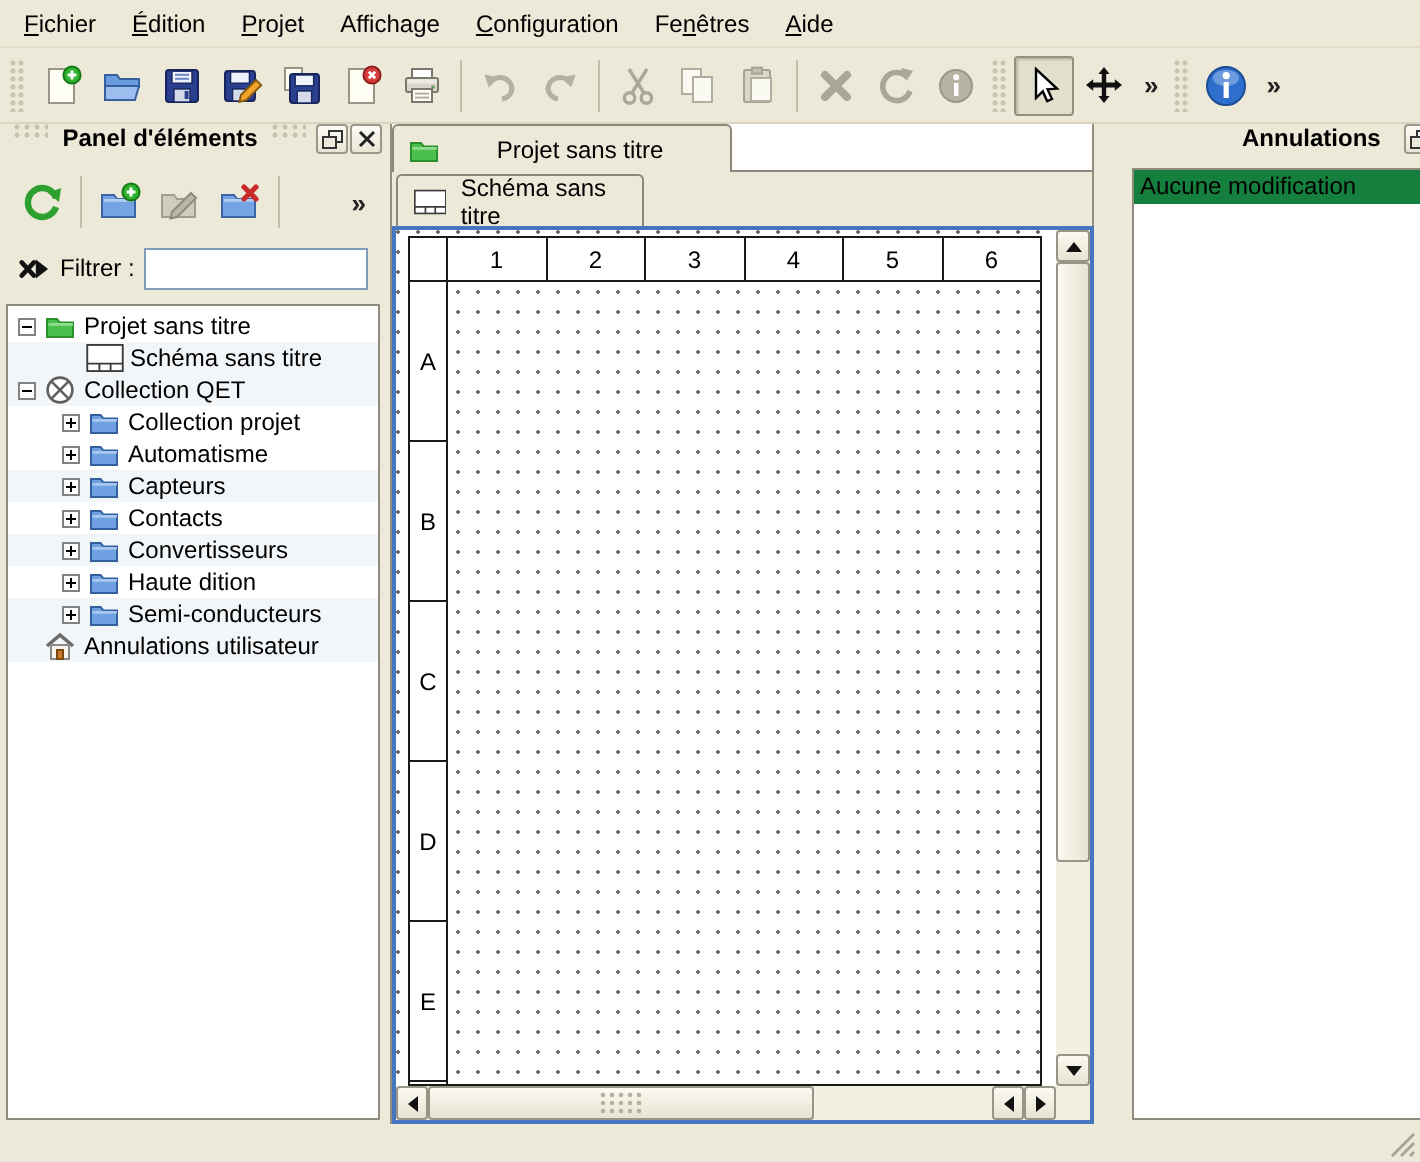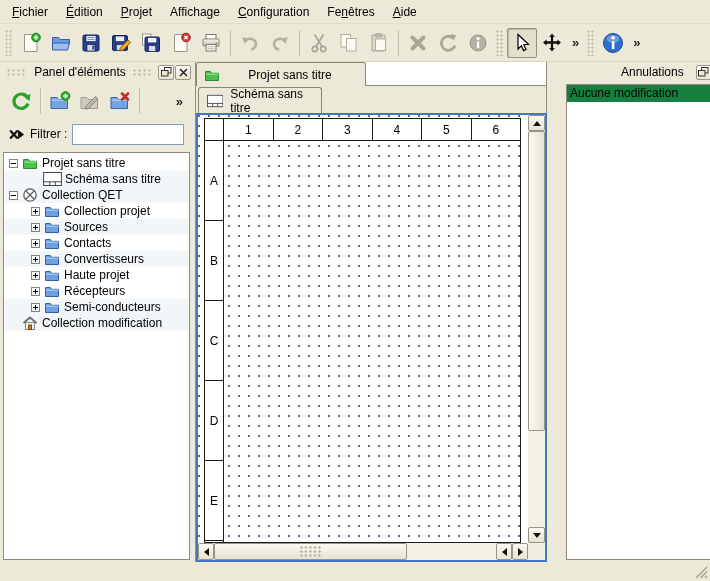--- a/index.html
+++ b/index.html
@@ -25,21 +25,21 @@
   .tbtn.pressed{border:1px solid #94917f;background:#e2dfcc;box-shadow:inset 1px 1px 1px rgba(120,115,95,.35);}
   .tsep{width:1px;height:26px;background:#c3bfac;margin:0 4px;flex:0 0 auto;}
   .chev{font-weight:bold;font-size:13px;color:#222;padding:0 5px;flex:0 0 auto;}
 
   
   #left-panel{position:absolute;left:2px;top:62px;width:190px;height:500px;}
   #center{position:absolute;left:195px;top:62px;width:352px;height:500px;border-left:1px solid #928f7e;border-right:1px solid #928f7e;}
   #right-panel{position:absolute;left:565px;top:62px;width:160px;height:500px;padding-left:44px;}
 
   
-  .dock-title{height:20px;display:flex;align-items:center;}
+  .dock-title{height:20px;display:flex;align-items:flex-start;font-weight:bold;}
   .dgrip{flex:1;height:7px;margin:0 5px;
     background-image:radial-gradient(circle at 1.5px 1.5px,#c6c2af 1.1px,transparent 1.4px);
     background-size:5px 4px;}
   .dock-title .t{flex:0 0 auto;padding:0 2px;}
   .dockbtn{flex:0 0 auto;width:16px;height:15px;margin-right:1px;display:flex;align-items:center;justify-content:center;
     background:linear-gradient(180deg,#fdfcf7,#e9e5d4);border:1px solid #9c9889;border-radius:2px;}
 
   
   .ptoolbar{height:38px;display:flex;align-items:center;padding:0 4px;}
   .ptoolbar .tbtn{width:30px;height:30px;}
@@ -428,33 +428,47 @@
               <use href="#i-exp-plus"></use>
             </svg>
           </span>
         <span class="ticon">
             <svg width="16" height="16">
               <use href="#i-folder-blue"></use>
             </svg>
           </span>
         <span class="tlabel">Collection projet</span>
       </div>
+      <div class="trow">
+        <span class="ind1"></span>
+        <span class="exp">
+            <svg width="9" height="9">
+              <use href="#i-exp-plus"></use>
+            </svg>
+          </span>
+        <span class="ticon">
+            <svg width="16" height="16">
+              <use href="#i-folder-blue"></use>
+            </svg>
+          </span>
+        <span class="tlabel">Automatisme</span>
+      </div>
       <div class="trow alt">
         <span class="ind1"></span>
         <span class="exp">
             <svg width="9" height="9">
               <use href="#i-exp-plus"></use>
             </svg>
           </span>
         <span class="ticon">
             <svg width="16" height="16">
               <use href="#i-folder-blue"></use>
             </svg>
           </span>
-        <span class="tlabel">Sources</span>
+        <span class="tlabel">Capteurs</span>
       </div>
       <div class="trow">
         <span class="ind1"></span>
         <span class="exp">
             <svg width="9" height="9">
               <use href="#i-exp-plus"></use>
             </svg>
           </span>
         <span class="ticon">
             <svg width="16" height="16">
@@ -482,35 +496,21 @@
         <span class="exp">
             <svg width="9" height="9">
               <use href="#i-exp-plus"></use>
             </svg>
           </span>
         <span class="ticon">
             <svg width="16" height="16">
               <use href="#i-folder-blue"></use>
             </svg>
           </span>
-        <span class="tlabel">Haute projet</span>
-      </div>
-      <div class="trow">
-        <span class="ind1"></span>
-        <span class="exp">
-            <svg width="9" height="9">
-              <use href="#i-exp-plus"></use>
-            </svg>
-          </span>
-        <span class="ticon">
-            <svg width="16" height="16">
-              <use href="#i-folder-blue"></use>
-            </svg>
-          </span>
-        <span class="tlabel">Récepteurs</span>
+        <span class="tlabel">Haute dition</span>
       </div>
       <div class="trow alt">
         <span class="ind1"></span>
         <span class="exp">
             <svg width="9" height="9">
               <use href="#i-exp-plus"></use>
             </svg>
           </span>
         <span class="ticon">
             <svg width="16" height="16">
@@ -520,21 +520,21 @@
         <span class="tlabel">Semi-conducteurs</span>
       </div>
       <div class="trow alt">
         <span class="ind0"></span>
           <span class="exp"></span>
         <span class="ticon">
             <svg width="16" height="16">
               <use href="#i-home"></use>
             </svg>
           </span>
-        <span class="tlabel">Collection modification</span>
+        <span class="tlabel">Annulations utilisateur</span>
       </div>
     </div>
   </div>
 
   <div id="center">
     <div id="proj-tabbar">
       <div class="tab" id="proj-tab">
         <svg width="18" height="16">
             <use href="#i-folder-green"></use>
           </svg>

